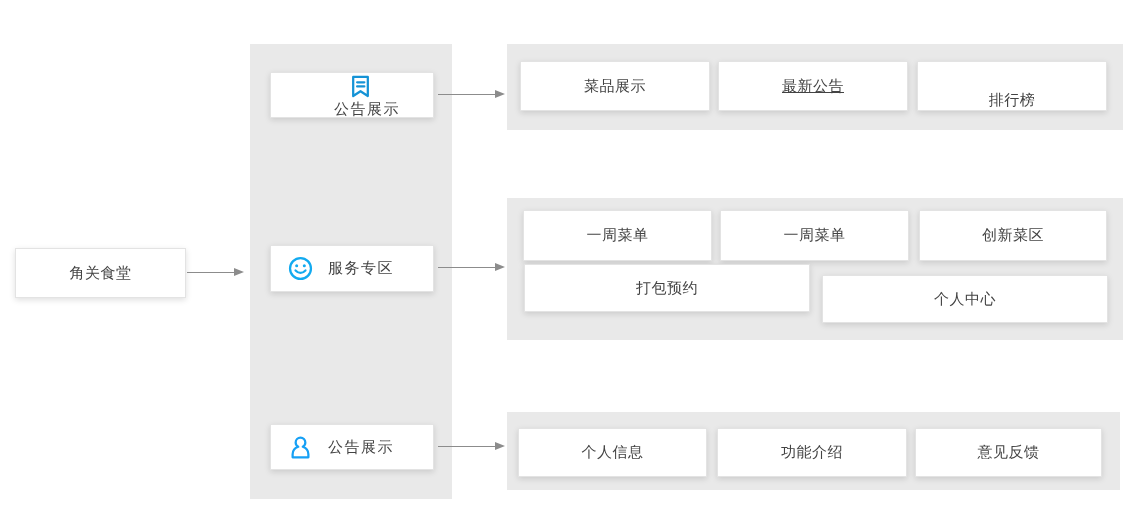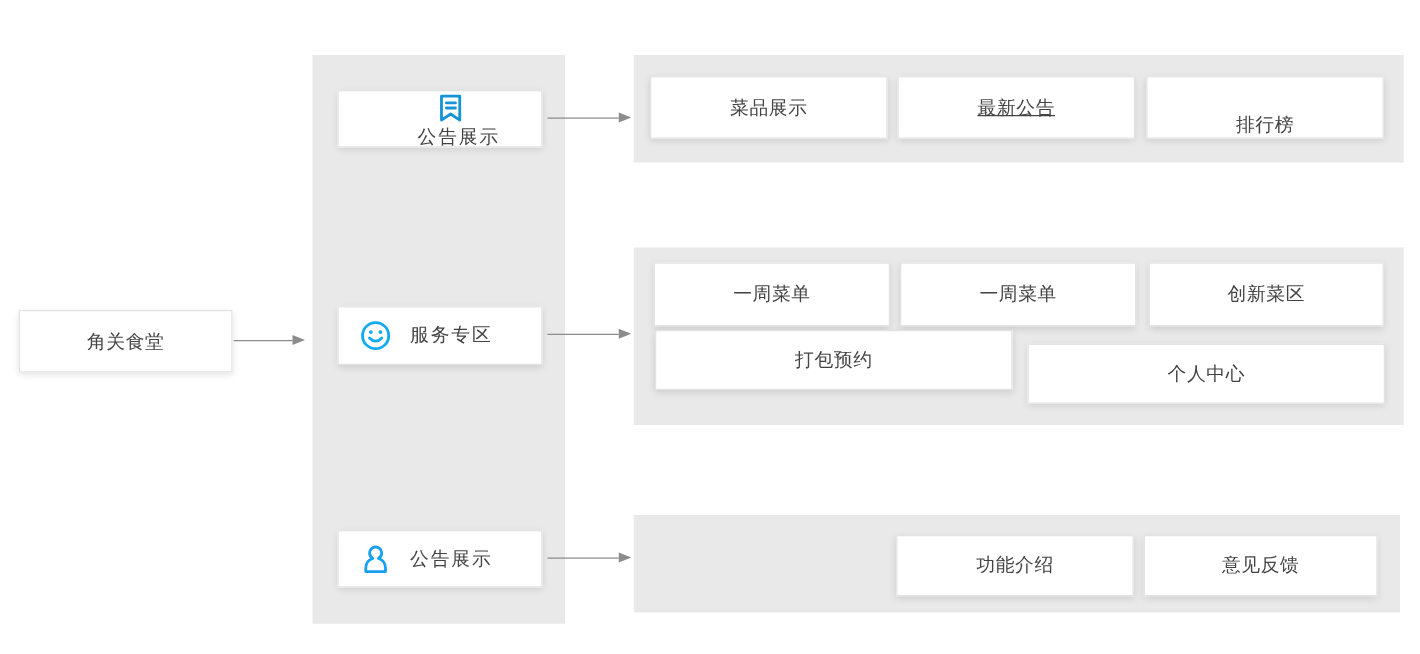--- a/index.html
+++ b/index.html
@@ -96,20 +96,23 @@
     <span class="node-label">创新菜区</span>
   </div>
 
   <div class="node" style="left:524px;top:264px;width:286px;height:48px;">
     <span class="node-label">打包预约</span>
   </div>
   <div class="node" style="left:822px;top:275px;width:286px;height:48px;">
     <span class="node-label">个人中心</span>
   </div>
 
+  <div class="node" style="left:518px;top:428px;width:189px;height:49px;">
+    <span class="node-label">个人信息</span>
+  </div>
   <div class="node" style="left:717px;top:428px;width:190px;height:49px;font-family:Liberation Mono, monospace;">
     <span class="node-label">功能介绍</span>
   </div>
   <div class="node" style="left:915px;top:428px;width:187px;height:49px;">
     <span class="node-label">意见反馈</span>
   </div>
 
 </div>
 
 </body></html>

